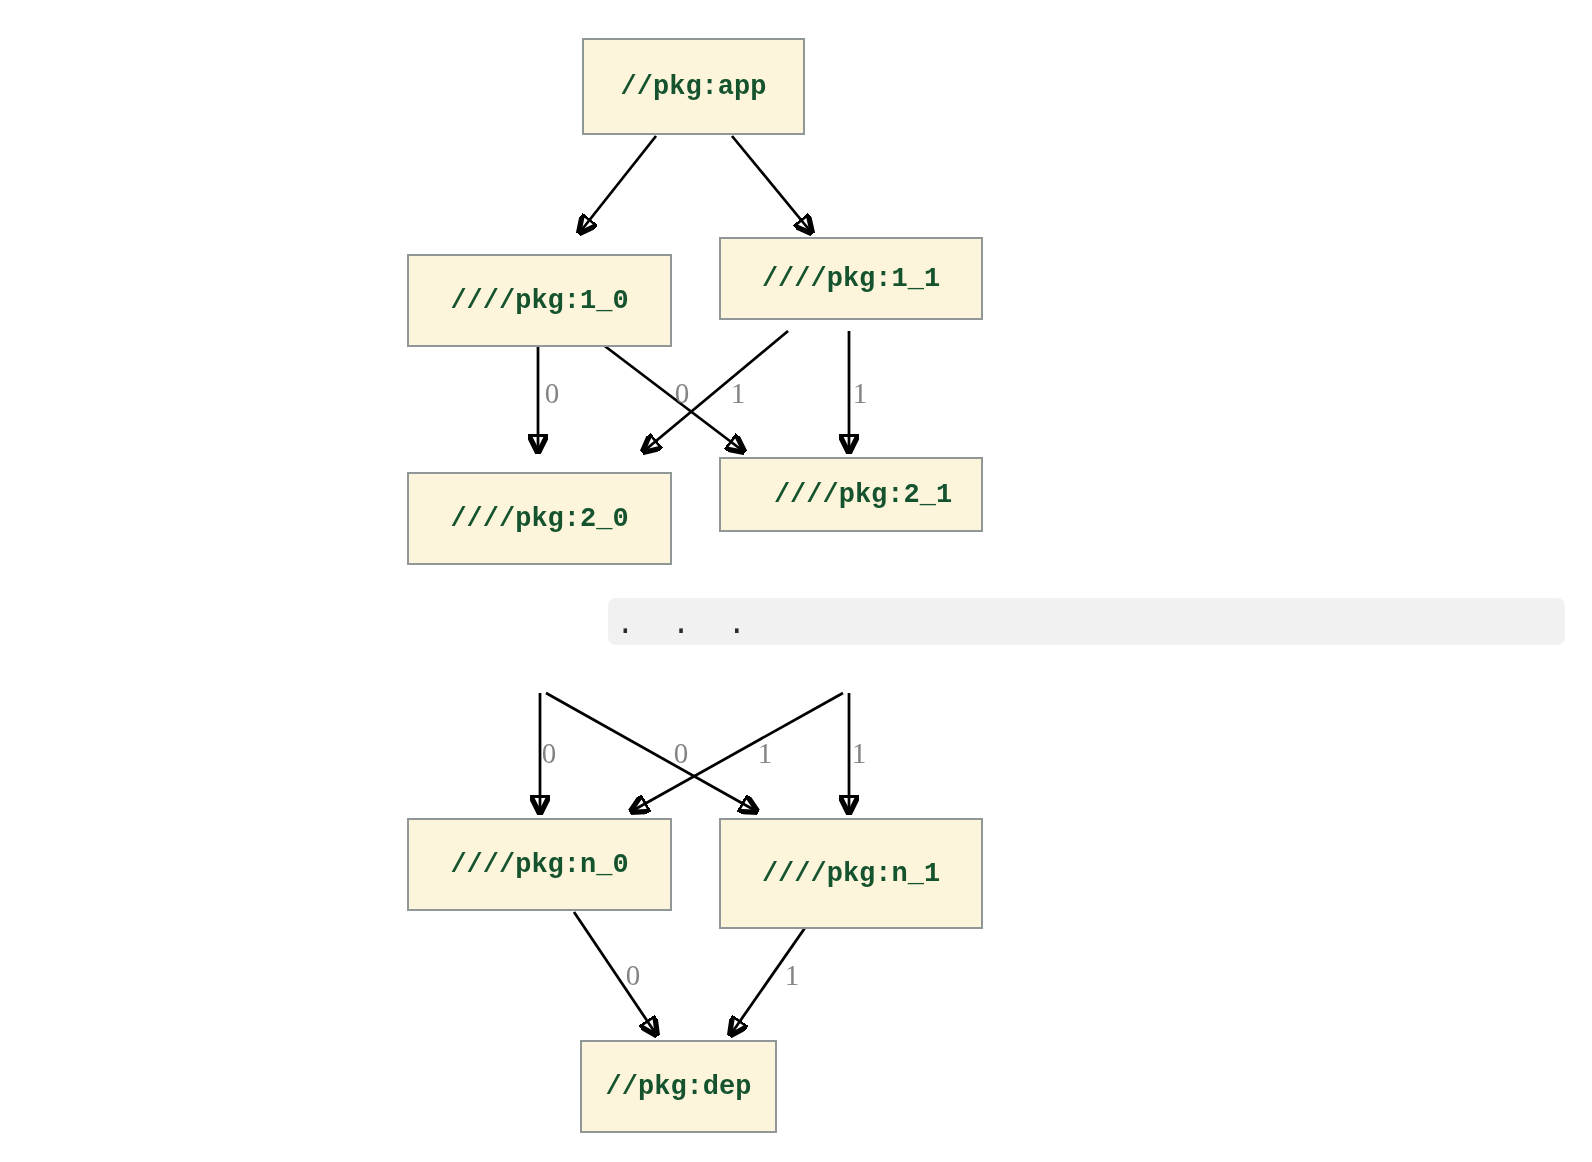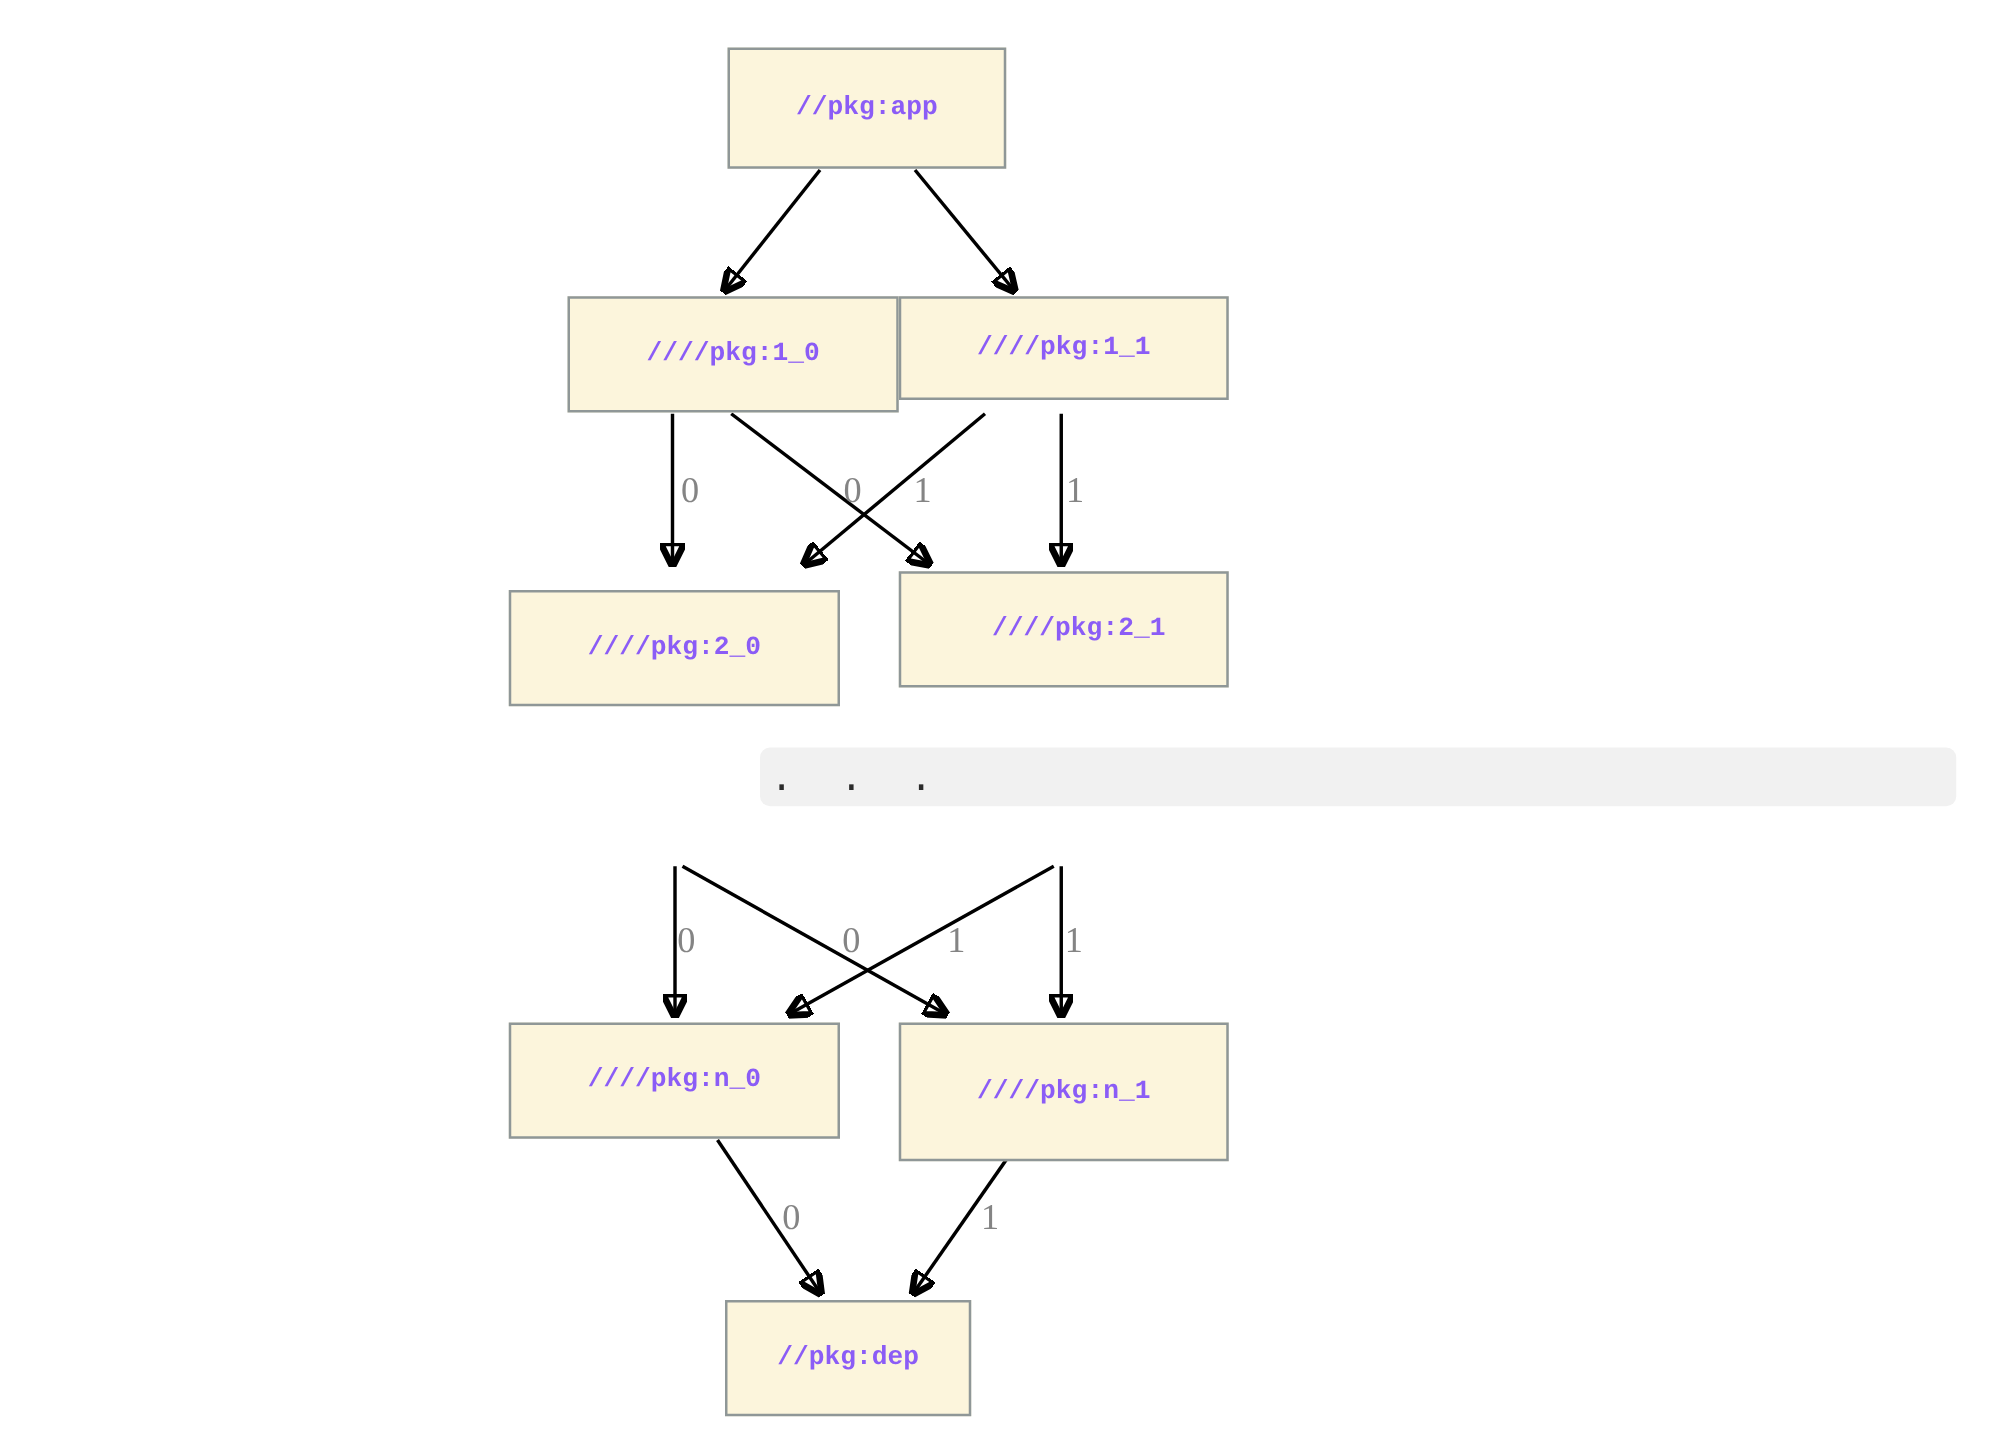--- a/index.html
+++ b/index.html
@@ -23,22 +23,22 @@
   }
   .node {
     position: absolute;
     box-sizing: border-box;
     background: #fcf5dc;
     border: 2px solid #8f9797;
     display: flex;
     align-items: center;
     justify-content: center;
     font-weight: bold;
-    font-size: 21px;
-    color: #8b5cf6;
+    font-size: 27px;
+    color: #14532d;
     white-space: pre;
   }
   .edge-label {
     position: absolute;
     transform: translate(-50%, -50%);
     font-family: "Liberation Serif", "DejaVu Serif", serif;
     font-size: 29px;
     color: #848484;
     line-height: 1;
   }
@@ -58,24 +58,24 @@
     top: 0;
     height: 47px;
     line-height: 54px;
     font-family: "Liberation Mono", "DejaVu Sans Mono", monospace;
     font-size: 31px;
     color: #2b2b2b;
     white-space: pre;
   }
   
   .node-app  { left: 582px; top: 38px;   width: 223px; height: 97px; }
-  .node-1_0  { left: 407px; top: 237px;  width: 265px; height: 93px; margin-left: 47px; }
+  .node-1_0  { left: 407px; top: 254px;  width: 265px; height: 93px; }
   .node-1_1  { left: 719px; top: 237px;  width: 264px; height: 83px; }
   .node-2_0  { left: 407px; top: 457px;  width: 265px; height: 93px; margin-top: 15px; }
-  .node-2_1  { left: 719px; top: 457px;  width: 264px; height: 93px; padding-left: 24px; }
+  .node-2_1  { left: 719px; top: 457px;  width: 264px; height: 75px; padding-left: 24px; }
   .node-n_0  { left: 407px; top: 818px;  width: 265px; height: 93px; }
   .node-n_1  { left: 719px; top: 818px;  width: 264px; height: 111px; }
   .node-dep  { left: 580px; top: 1040px; width: 197px; height: 93px; }
 </style>
 </head>
 <body>
 
 <div class="canvas">
 
   <svg class="edges-svg" viewBox="0 0 1592 1162" xmlns="http://www.w3.org/2000/svg">

